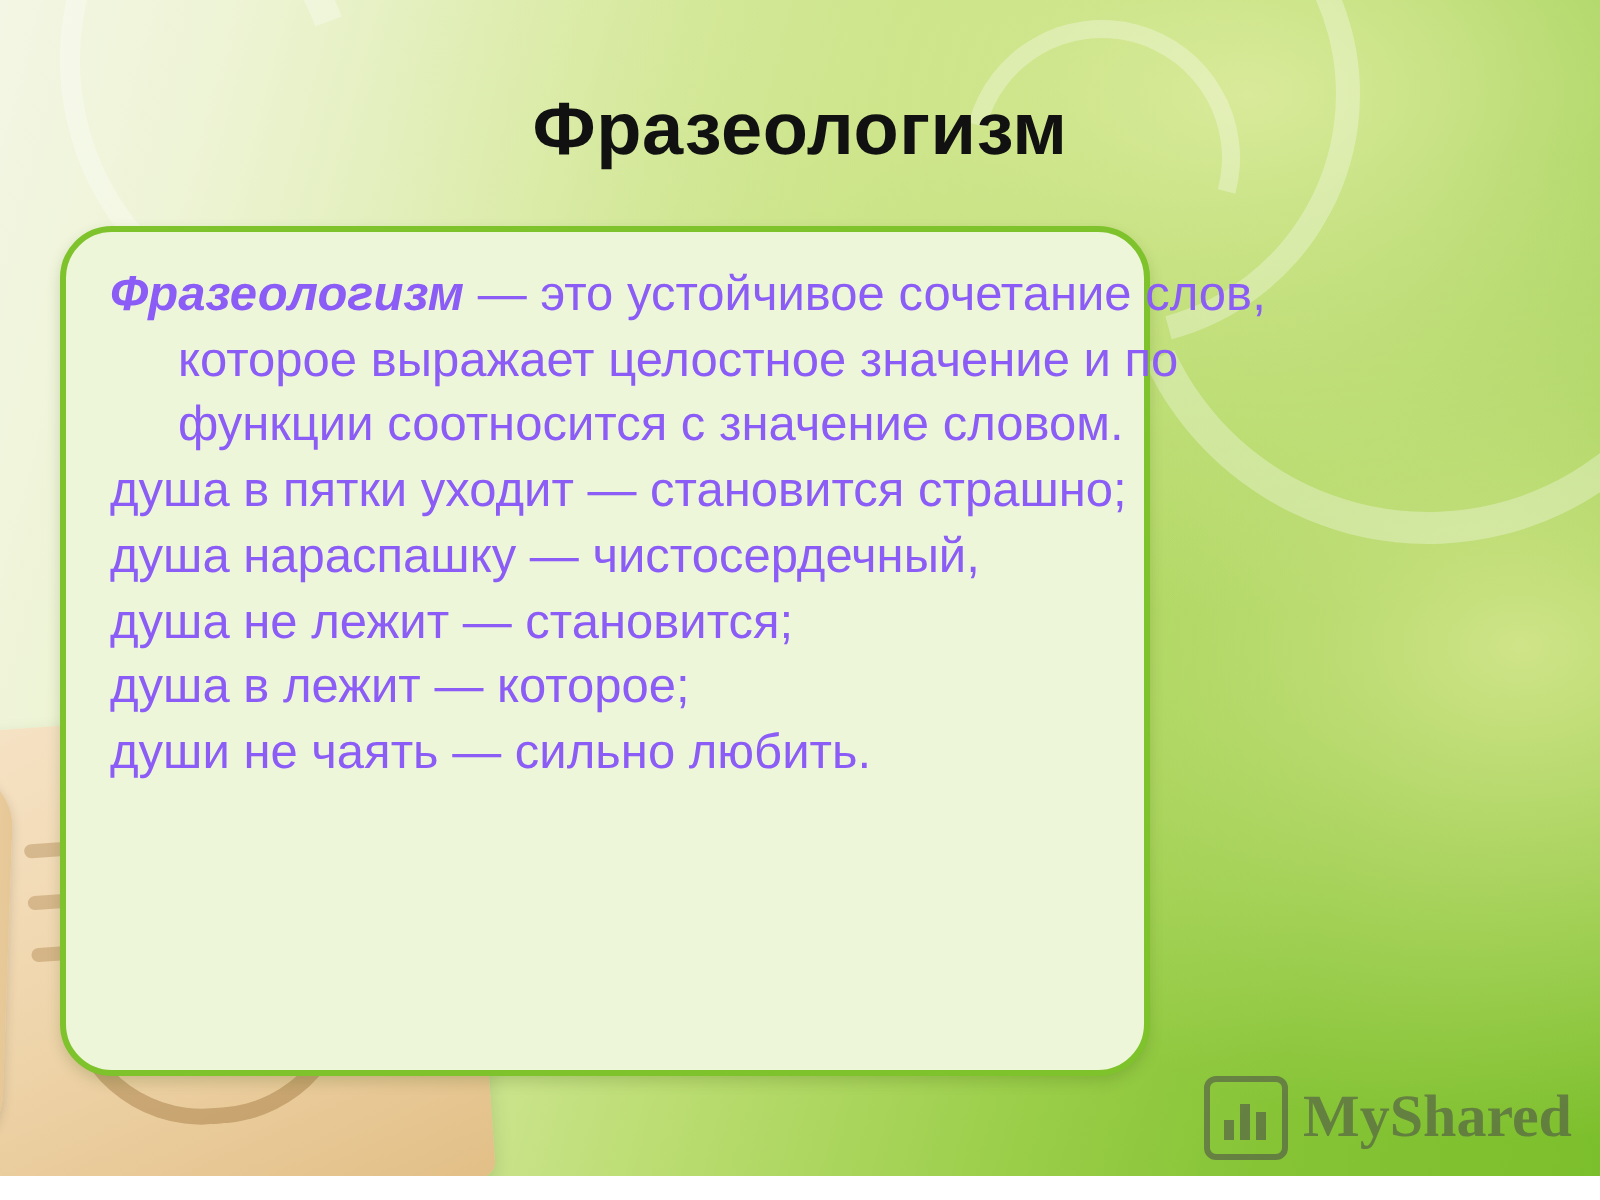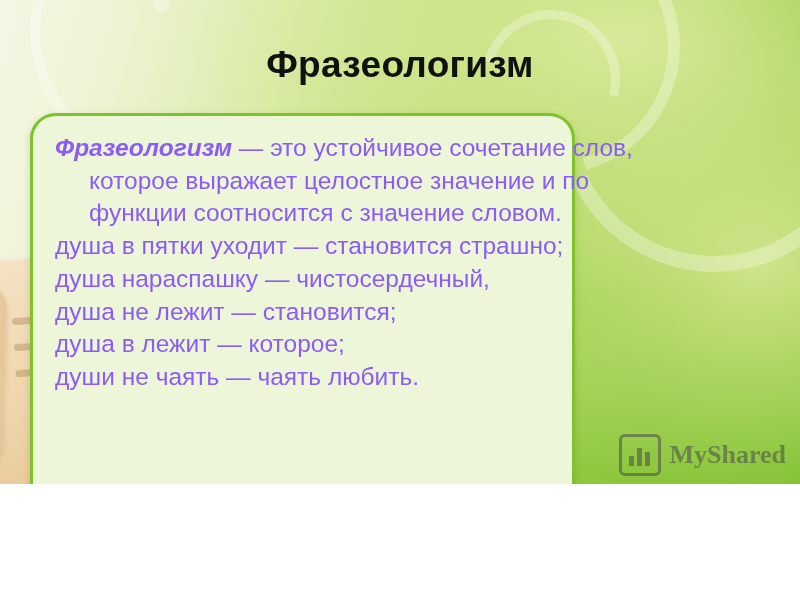--- a/index.html
+++ b/index.html
@@ -10,21 +10,21 @@
     width: 800px;
     height: 600px;
     overflow: hidden;
     font-family: "Liberation Sans", sans-serif;
     background: #ffffff;
   }
 
   .slide {
     position: relative;
     width: 800px;
-    height: 484px;
+    height: 588px;
     overflow: hidden;
     background:
       radial-gradient(ellipse 700px 420px at 78% 8%, #d9ea9a 0%, rgba(217,234,154,0) 62%),
       radial-gradient(ellipse 520px 380px at 95% 55%, #cfe488 0%, rgba(207,228,136,0) 65%),
       linear-gradient(105deg,
         #f3f6e4 0%,
         #eef4d6 12%,
         #dcecac 30%,
         #bcdd73 50%,
         #9ccf4b 68%,
@@ -151,21 +151,21 @@
   .wm-bar {
     position: absolute;
     bottom: 7px;
     width: 5px;
     background: #4a4a4a;
   }
   .wm-bar.b1 { left: 7px;  height: 10px; }
   .wm-bar.b2 { left: 15px; height: 18px; }
   .wm-bar.b3 { left: 23px; height: 14px; }
   .wm-text {
-    font-size: 26px;
+    font-size: 30px;
     font-weight: bold;
     color: #4a4a4a;
     font-family: "Liberation Serif", serif;
   }
 </style>
 </head>
 <body>
 
 <div class="slide">
 
@@ -186,21 +186,21 @@
 
   <div class="content-box">
     <div class="body-text" id="definition-text">
         <span class="line"><span class="bi">Фразеологизм</span><span> — это устойчивое сочетание слов,</span></span>
         <span class="line indent"><span>которое выражает целостное значение и по</span></span>
         <span class="line indent"><span>функции соотносится с значение словом.</span></span>
         <span class="line"><span class="it">душа в пятки уходит</span><span> — становится страшно;</span></span>
         <span class="line"><span class="it">душа нараспашку</span><span> — чистосердечный,</span></span>
         <span class="line"><span class="it">душа не лежит</span><span> — становится;</span></span>
         <span class="line"><span class="it">душа в лежит</span><span> — которое;</span></span>
-        <span class="line"><span class="it">души не чаять</span><span> — чаять любить.</span></span>
+        <span class="line"><span class="it">души не чаять</span><span> — сильно любить.</span></span>
       </div>
   </div>
 
   <div class="watermark">
     <div class="wm-icon">
       <span class="wm-bar b1"></span>
       <span class="wm-bar b2"></span>
       <span class="wm-bar b3"></span>
     </div>
     <div class="wm-text">MyShared</div>

